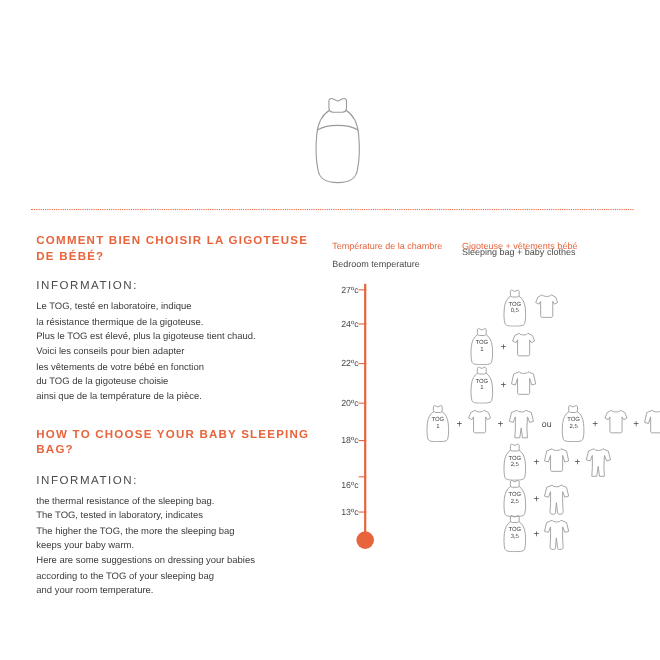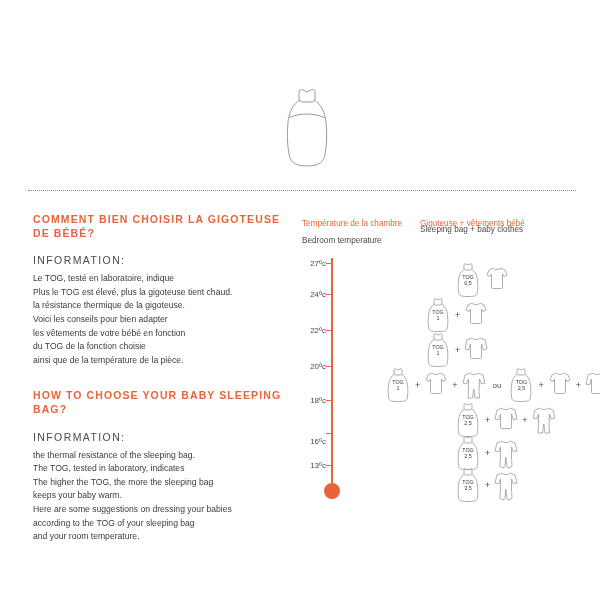--- a/index.html
+++ b/index.html
@@ -163,25 +163,25 @@
   </svg>
 </div>
 
 <div class="separator"></div>
 
 <div class="left-col">
   <h2 class="head-orange">COMMENT BIEN CHOISIR LA GIGOTEUSE DE BÉBÉ?</h2>
   <h3 class="sub-head">INFORMATION:</h3>
   <div class="body-text">
     <div>Le TOG, testé en laboratoire, indique</div>
+    <div>la résistance thermique de la gigoteuse.</div>
     <div>Plus le TOG est élevé, plus la gigoteuse tient chaud.</div>
-    <div>la résistance thermique de la gigoteuse.</div>
     <div>Voici les conseils pour bien adapter</div>
     <div>les vêtements de votre bébé en fonction</div>
-    <div>du TOG de la fonction choisie</div>
+    <div>du TOG de la gigoteuse choisie</div>
     <div>ainsi que de la température de la pièce.</div>
   </div>
 
   <div class="block-gap"></div>
 
   <h2 class="head-orange">HOW TO CHOOSE YOUR BABY SLEEPING BAG?</h2>
   <h3 class="sub-head">INFORMATION:</h3>
   <div class="body-text">
     <div>the thermal resistance of the sleeping bag.</div>
     <div>The TOG, tested in laboratory, indicates</div>

